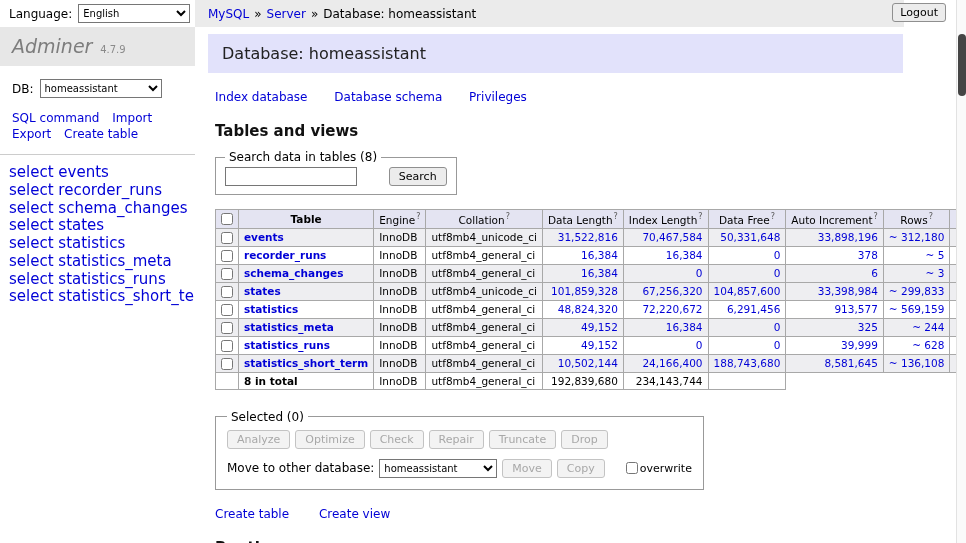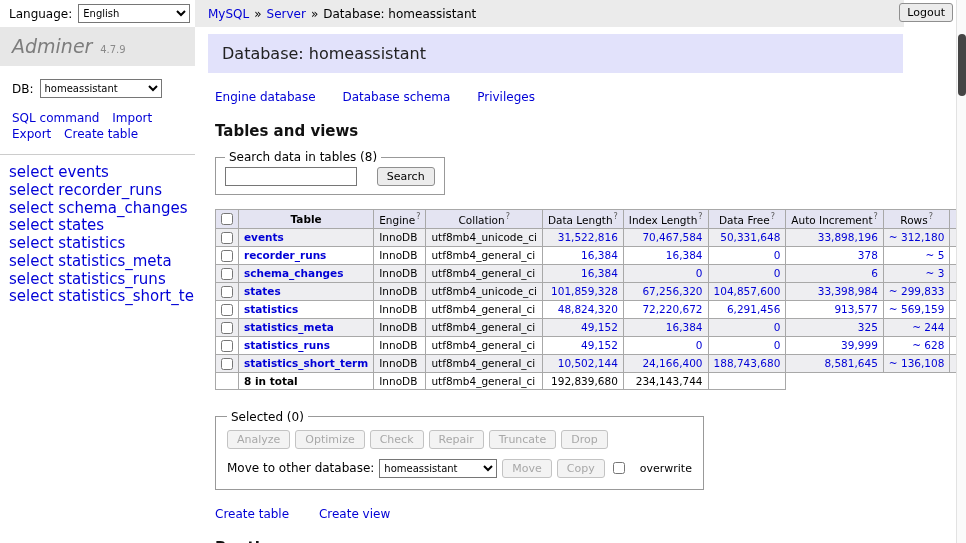--- a/index.html
+++ b/index.html
@@ -24,21 +24,21 @@
 
   
   .topbar { position: relative; height: 27px; }
   .lang-area { position: absolute; left: 9px; top: 4px; display: flex; align-items: center; gap: 6px; }
   .lang-area select { width: 112px; }
   .breadcrumb {
     position: absolute; left: 195px; top: 0; width: 709px; height: 27px;
     background: #ebebeb; display: flex; align-items: center; gap: 5px; padding: 0 13px;
   }
   .breadcrumb .sep { color: #000; }
-  .logout-btn { position: absolute; right: 13px; top: 3px; padding: 2px 7px; }
+  .logout-btn { position: absolute; right: 20px; top: 3px; padding: 2px 7px; }
 
   
   .body-row { display: flex; height: 364px; }
 
   
   .sidebar { width: 195px; flex: none; overflow: hidden; }
   .brand { background: #e7e7e7; padding: 8px 12px 9px; white-space: nowrap; }
   .brand-name { font-style: italic; font-size: 19px; color: #7d7d7d; }
   .brand-ver { font-size: 10px; color: #8a8a8a; margin-left: 4px; }
   .db-row { padding: 13px 12px 0; display: flex; align-items: center; gap: 6px; }
@@ -55,21 +55,21 @@
     font-size: 16px; font-weight: 400; color: #222;
   }
   .db-links { margin: 17px 0 0 7px; }
   .db-links a { margin-right: 23px; }
   h3 { font-size: 15px; margin: 18px 0 0 7px; font-weight: 700; color: #111; }
 
   fieldset { border: 1px solid #999; margin: 0; }
   legend { font-size: 12px; padding: 0 4px; }
   .search-fs { margin: 10px 0 0 7px; display: inline-block; padding: 3px 9px 8px; }
   .search-fs input { width: 132px; height: 19px; border: 1px solid #767676; font-size: 11px; padding: 1px 4px; }
-  .search-fs button { margin-left: 16px; }
+  .search-fs button { margin-left: 28px; }
 
   .tables-table { border-collapse: collapse; margin: 14px 0 0 7px; font-size: 10.5px; }
   .tables-table th, .tables-table td {
     border: 1px solid #a8a8a8; padding: 2px 5px; white-space: nowrap; height: 15px;
   }
   .tables-table thead th { background: #e4e4f2; font-weight: 400; text-align: center; }
   .tables-table thead th.col-table { font-weight: 700; }
   .c-check { width: 21px; text-align: center; }
   .c-name { min-width: 110px; text-align: left; }
   .c-engine { min-width: 42px; }
@@ -85,21 +85,21 @@
   a.tname { font-weight: 700; }
   sup.help { font-size: 8px; vertical-align: super; color: #555; margin-left: 1px; }
   .total-row td { background: #fff; }
   .total-label { font-weight: 700; }
   input[type=checkbox] { width: 12px; height: 12px; margin: 0; vertical-align: middle; }
 
   .selected-fs { margin: 20px 0 0 7px; display: inline-block; padding: 6px 11px 11px; }
   .fs-row { display: flex; align-items: center; gap: 5px; }
   .fs-row + .fs-row { margin-top: 10px; }
   .fs-row select { width: 118px; }
-  .overwrite-wrap { display: flex; align-items: center; gap: 15px; margin-left: 3px; font-size: 11px; }
+  .overwrite-wrap { display: flex; align-items: center; gap: 2px; margin-left: 16px; font-size: 11px; }
 
   .create-links { margin: 17px 0 0 7px; }
   .create-links a { margin-right: 26px; }
 
   
   .scrollbar {
     position: absolute; top: 0; right: 0; width: 10px; height: 543px;
     background: #fafafa; border-left: 1px solid #e2e2e2;
   }
   .scroll-thumb {
@@ -157,21 +157,21 @@
         <a>select statistics_meta</a>
         <a>select statistics_runs</a>
         <a>select statistics_short_term</a>
       </p>
     </aside>
 
     <main class="main">
       <h2 class="page-title">Database: homeassistant</h2>
 
       <p class="db-links">
-        <a>Engine database</a>
+        <a>Index database</a>
         <a>Database schema</a>
         <a>Privileges</a>
       </p>
 
       <h3>Tables and views</h3>
 
       <fieldset class="search-fs">
         <legend>Search data in tables (8)</legend>
         <input type="text" value="" style="">
         <button>Search</button>

